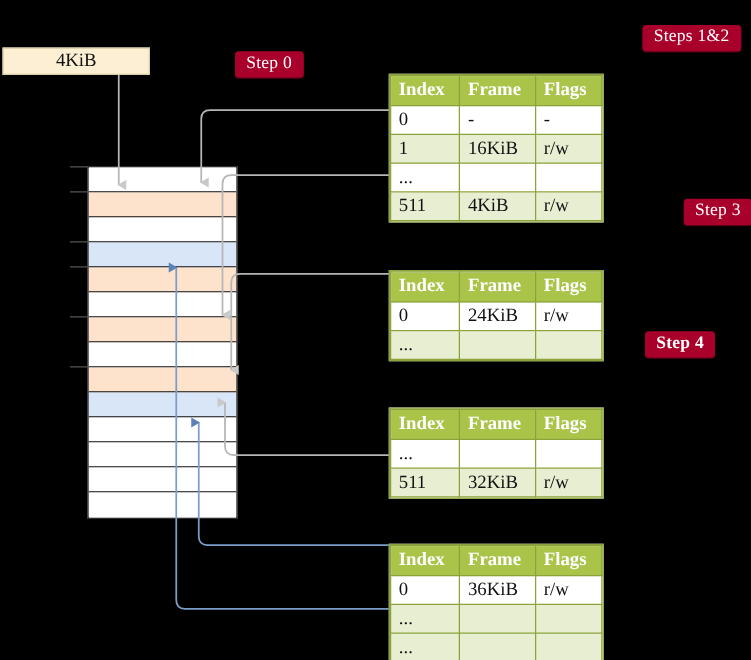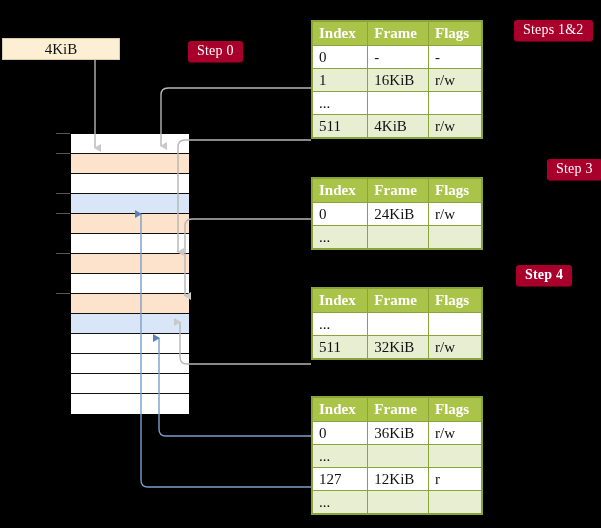--- a/index.html
+++ b/index.html
@@ -21,21 +21,21 @@
   
   #memcol{position:absolute;left:70px;top:133px;width:120px;height:282px;
           border:1px solid #000;box-sizing:border-box;background:#fff;}
   .memrow{position:absolute;left:0;width:118px;height:auto;
           border-bottom:1px solid #111;box-sizing:border-box;}
   .memrow.last{border-bottom:none;}
   .tick{position:absolute;width:14px;height:0;border-top:1px solid #555;}
 
   
   .ptable{position:absolute;border:1px solid #8aa33a;border-collapse:collapse;
-          background:#fff;box-shadow:1px 1px 0 rgba(0,0,0,.25);}
+          background:#fff;box-shadow:1px 1px 0 rgba(0,0,0,.25);margin-top:39px;}
   .ptable table{border-collapse:collapse;width:170px;}
   .ptable th{background:#aac44a;color:#fff;font-weight:bold;font-size:15px;
              text-align:left;padding:3px 6px;border:1px solid #8aa33a;}
   .ptable td{font-size:15px;color:#111;padding:2px 6px;border:1px solid #8aa33a;
              height:18px;}
   .ptable tr.alt td{background:#e8eed2;}
   .ptable tr.plain td{background:#ffffff;}
   .ptable td.hl{background:#ffffa0;}
   .colI{width:56px;}
   .colF{width:60px;}
@@ -160,25 +160,20 @@
           <tr class="plain">
             <td class="colI">0</td>
             <td class="colF">36KiB</td>
             <td class="colG">r/w</td>
           </tr>
           <tr class="alt">
             <td class="colI">...</td>
             <td class="colF"></td>
             <td class="colG"></td>
           </tr>
-          <tr class="plain">
-            <td class="colI">127</td>
-            <td class="colF">12KiB</td>
-            <td class="colG">r</td>
-          </tr>
           <tr class="alt">
             <td class="colI">...</td>
             <td class="colF"></td>
             <td class="colG"></td>
           </tr>
         </tbody>
       </table>
   </div>
 
   <svg id="wires" viewBox="0 0 601 528">

